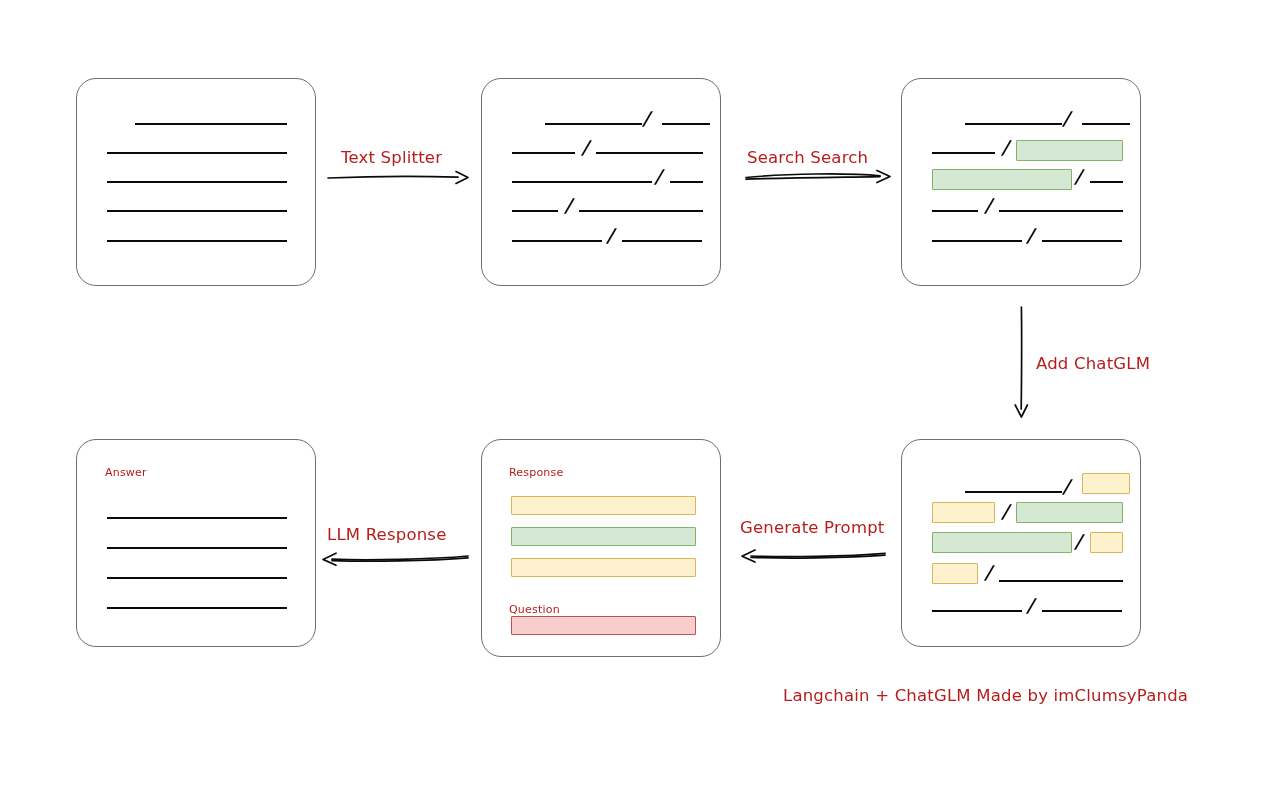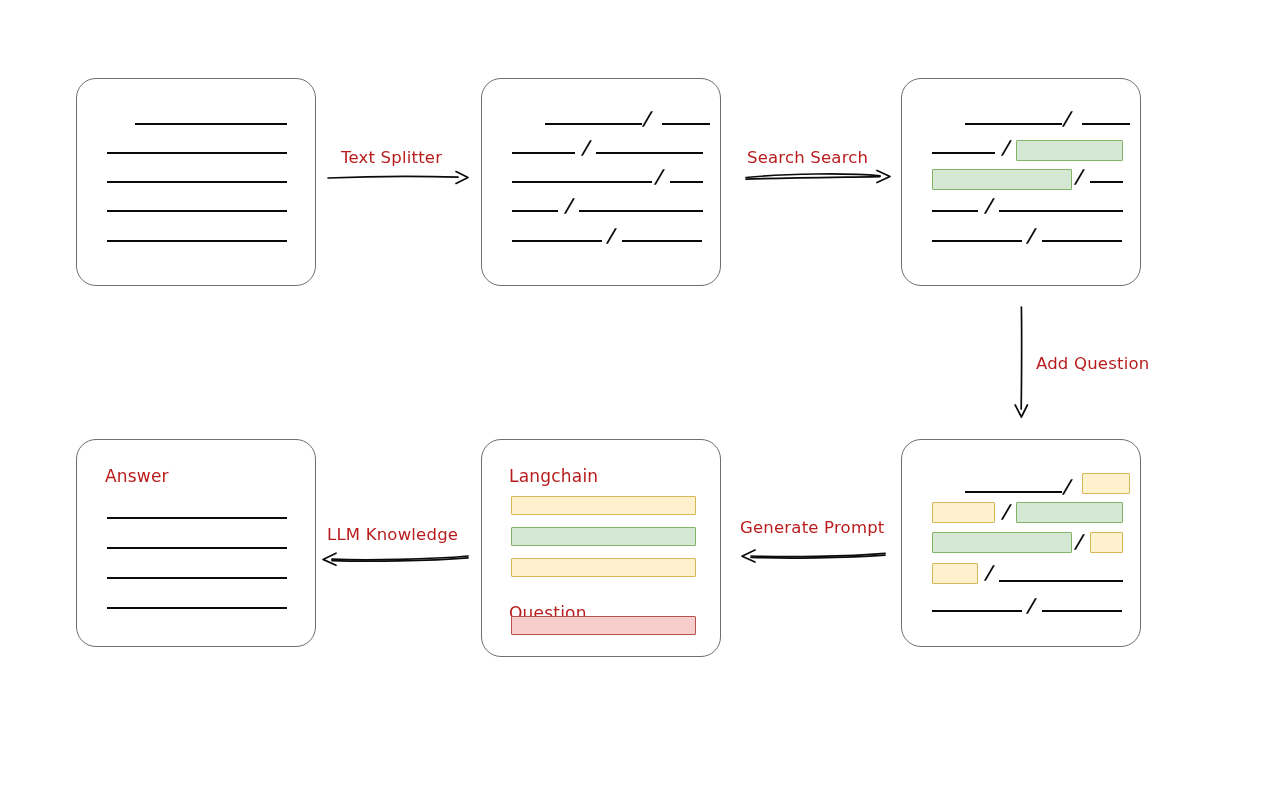--- a/index.html
+++ b/index.html
@@ -54,21 +54,21 @@
 
   
   .hand{
     position:absolute;
     font-family:"DejaVu Sans", sans-serif;
     color:#b91c1c;
     white-space:nowrap;
     letter-spacing:.2px;
   }
   .edge-label{font-size:16.5px;}
-  .card-title{font-size:17px;}
+  .card-title{font-size:11px;}
   .footer-note{font-size:16.5px;}
 
   
   .arrow{position:absolute;overflow:visible;}
 </style>
 </head>
 <body>
 
 <div class="canvas">
 
@@ -132,21 +132,21 @@
 
     <div class="rule" style="left:30px;top:131px;width:46px;"></div>
     <div class="slash" style="left:84px;top:117px;">/</div>
     <div class="rule" style="left:97px;top:131px;width:124px;"></div>
 
     <div class="rule" style="left:30px;top:161px;width:90px;"></div>
     <div class="slash" style="left:126px;top:147px;">/</div>
     <div class="rule" style="left:140px;top:161px;width:80px;"></div>
   </div>
 
-  <div class="hand edge-label" style="left:1036px;top:354px;">Add Question</div>
+  <div class="hand edge-label" style="left:1036px;top:354px;">Add ChatGLM</div>
   <svg class="arrow" style="left:1010px;top:305px;" width="24" height="114" viewBox="0 0 24 114">
     <path d="M11.4,2 C11.9,34 11.6,72 11.2,104" fill="none" stroke="#0b0b0b" stroke-width="1.7" stroke-linecap="round"></path>
     <path d="M5.2,100 L11.4,112 L17.4,100" fill="none" stroke="#0b0b0b" stroke-width="1.7" stroke-linejoin="round" stroke-linecap="round"></path>
   </svg>
 
   <div class="card" style="left:901px;top:439px;width:240px;height:208px;">
 
     <div class="rule" style="left:63px;top:51px;width:97px;"></div>
     <div class="slash" style="left:162px;top:37px;">/</div>
     <div class="chip yellow" style="left:180px;top:33px;width:48px;height:21px;"></div>
@@ -169,37 +169,38 @@
   </div>
 
   <div class="hand edge-label" style="left:740px;top:518px;">Generate Prompt</div>
   <svg class="arrow" style="left:737px;top:545px;" width="150" height="22" viewBox="0 0 150 22">
     <path d="M148,8.4 C110,11.6 48,12.4 14,11.0" fill="none" stroke="#0b0b0b" stroke-width="1.7" stroke-linecap="round"></path>
     <path d="M148,10.2 C108,13.2 48,13.6 14,12.4" fill="none" stroke="#0b0b0b" stroke-width="1.7" stroke-linecap="round"></path>
     <path d="M18,5.0 L5,11.2 L18,17.0" fill="none" stroke="#0b0b0b" stroke-width="1.7" stroke-linejoin="round" stroke-linecap="round"></path>
   </svg>
 
   <div class="card" style="left:481px;top:439px;width:240px;height:218px;">
-    <div class="hand card-title" style="left:27px;top:26px;">Langchain</div>
+    <div class="hand card-title" style="left:27px;top:26px;">Response</div>
     <div class="chip yellow" style="left:29px;top:56px;width:185px;height:19px;"></div>
     <div class="chip green" style="left:29px;top:87px;width:185px;height:19px;"></div>
     <div class="chip yellow" style="left:29px;top:118px;width:185px;height:19px;"></div>
     <div class="hand card-title" style="left:27px;top:146px;margin-top:17px;">Question</div>
     <div class="chip red" style="left:29px;top:176px;width:185px;height:19px;"></div>
   </div>
 
-  <div class="hand edge-label" style="left:327px;top:525px;">LLM Knowledge</div>
+  <div class="hand edge-label" style="left:327px;top:525px;">LLM Response</div>
   <svg class="arrow" style="left:318px;top:548px;" width="152" height="22" viewBox="0 0 152 22">
     <path d="M150,8.0 C112,11.4 50,12.6 14,11.2" fill="none" stroke="#0b0b0b" stroke-width="1.7" stroke-linecap="round"></path>
     <path d="M150,9.8 C110,13.0 50,13.8 14,12.6" fill="none" stroke="#0b0b0b" stroke-width="1.7" stroke-linecap="round"></path>
     <path d="M18,5.2 L5,11.4 L18,17.2" fill="none" stroke="#0b0b0b" stroke-width="1.7" stroke-linejoin="round" stroke-linecap="round"></path>
   </svg>
 
   <div class="card" style="left:76px;top:439px;width:240px;height:208px;">
     <div class="hand card-title" style="left:28px;top:26px;">Answer</div>
     <div class="rule" style="left:30px;top:77px;width:180px;"></div>
     <div class="rule" style="left:30px;top:107px;width:180px;"></div>
     <div class="rule" style="left:30px;top:137px;width:180px;"></div>
     <div class="rule" style="left:30px;top:167px;width:180px;"></div>
   </div>
 
+  <div class="hand footer-note" style="left:783px;top:686px;">Langchain + ChatGLM Made by imClumsyPanda</div>
 
 </div>
 
 </body></html>

